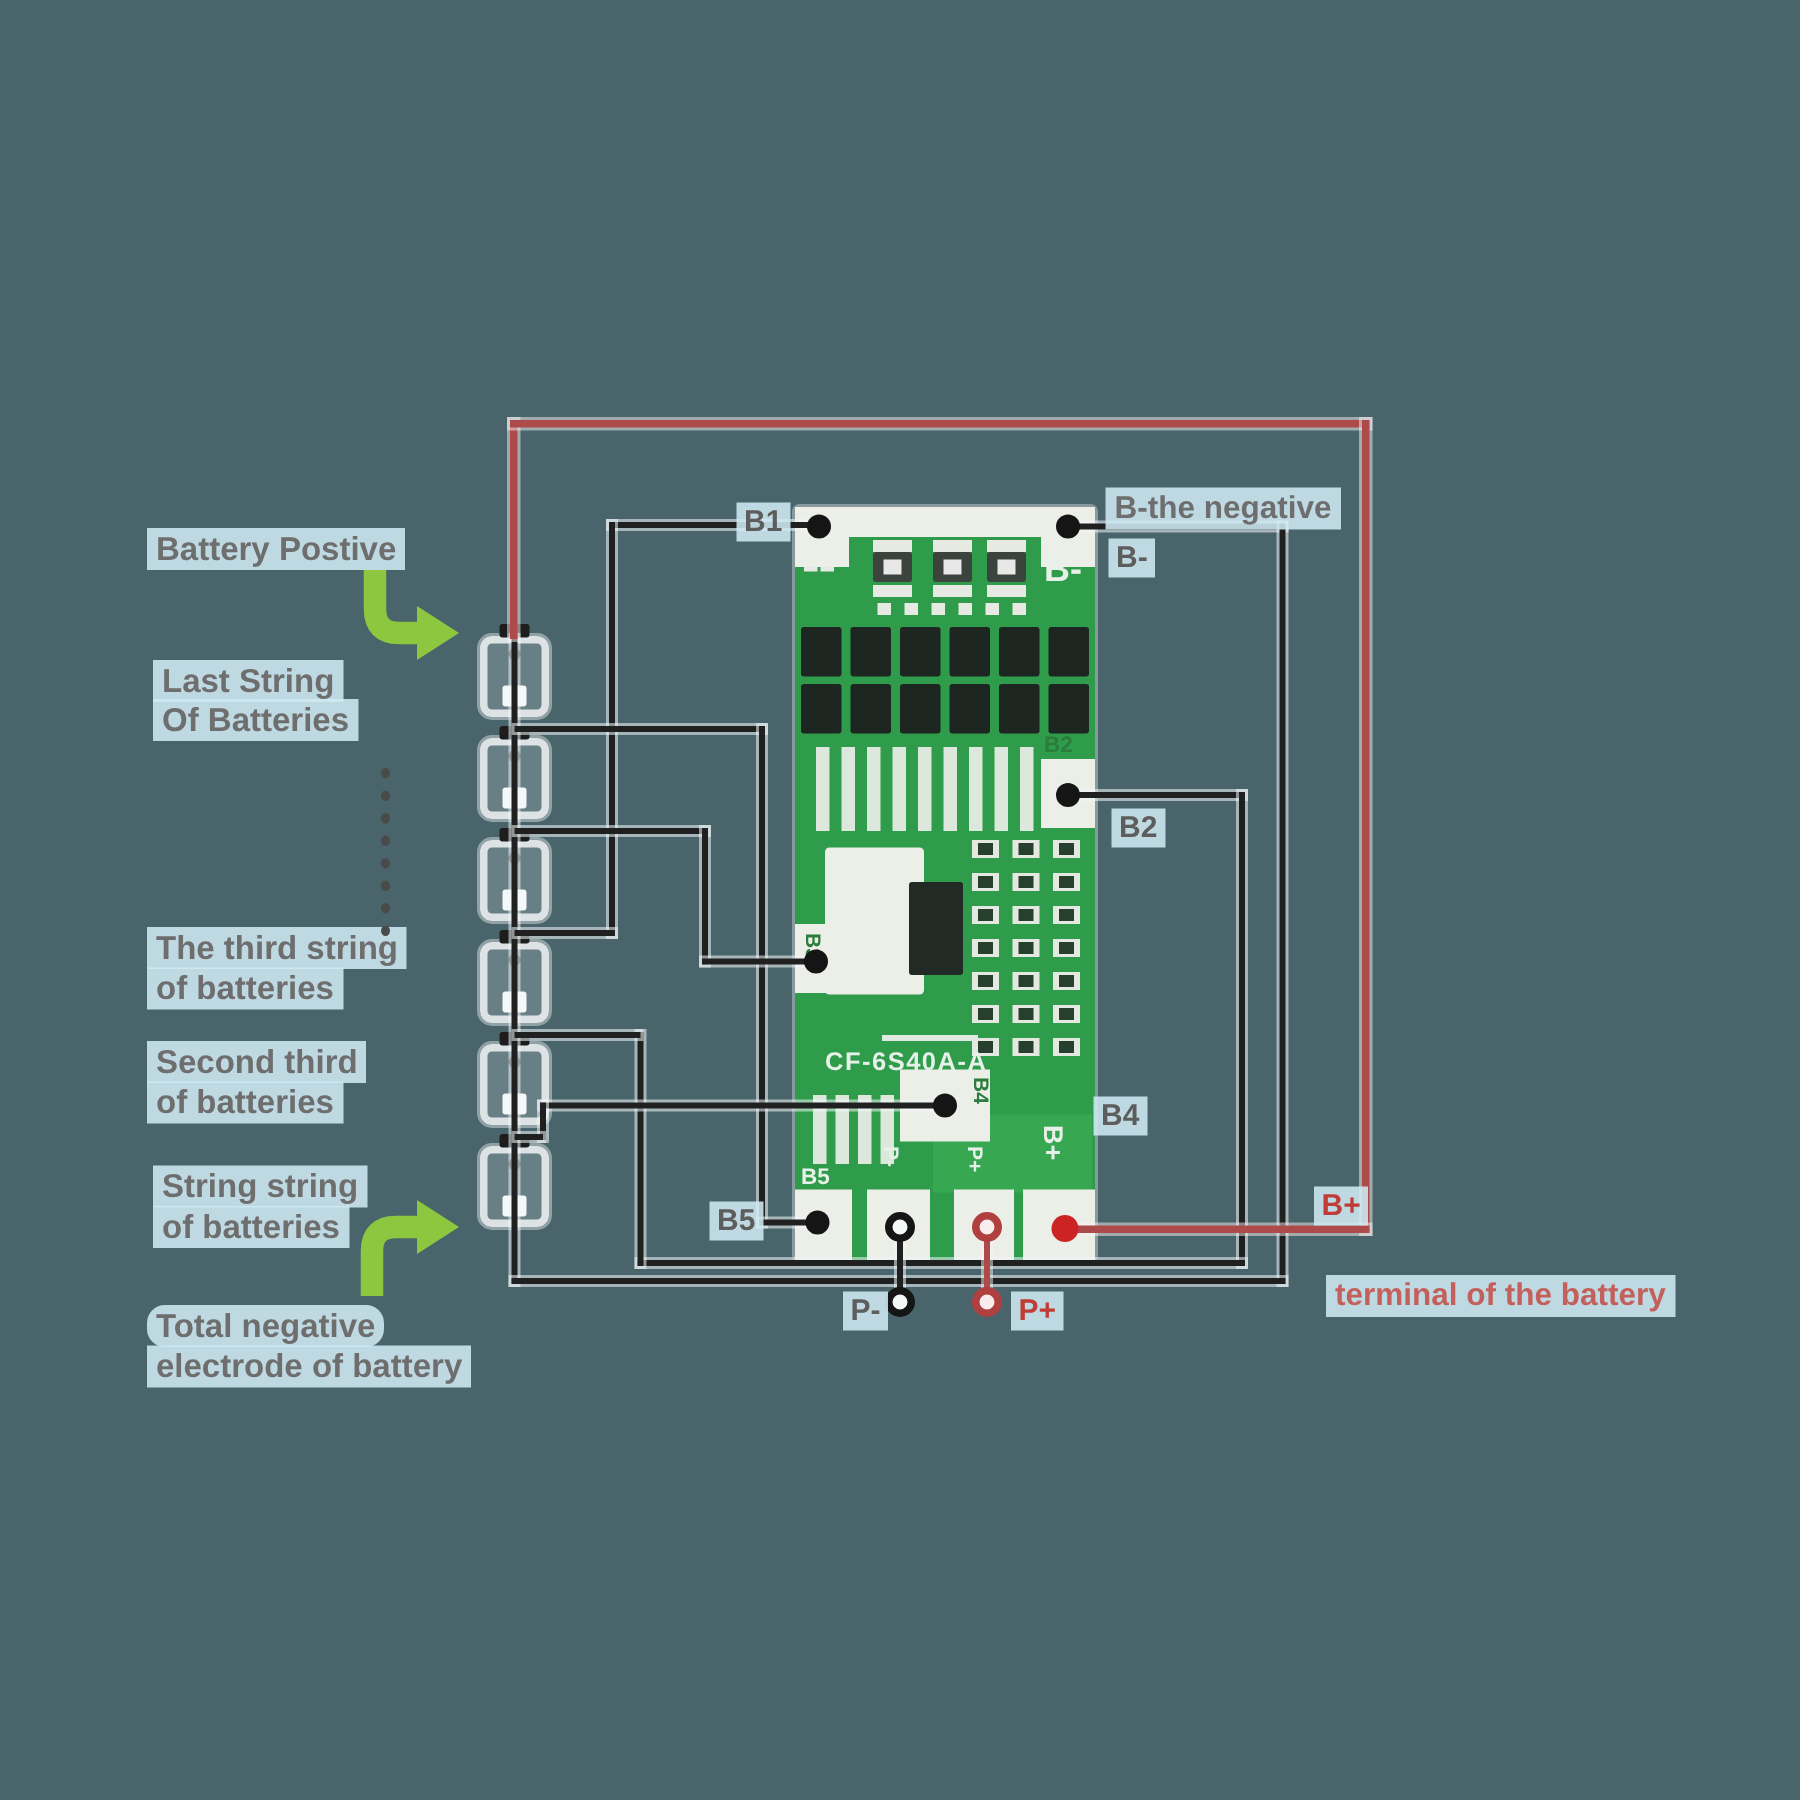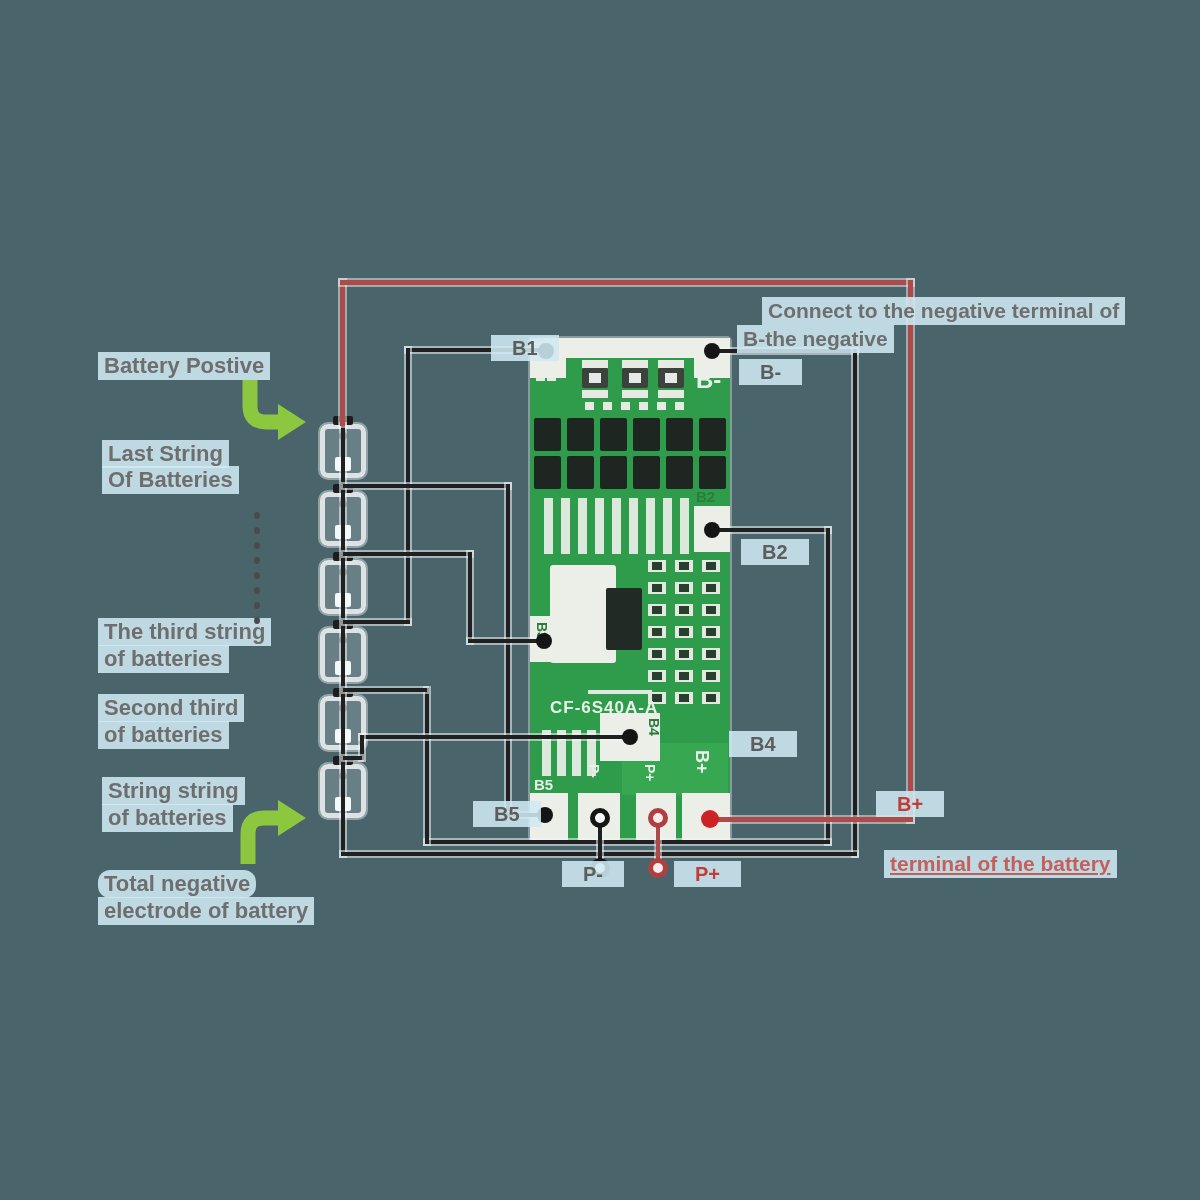--- a/index.html
+++ b/index.html
@@ -2,21 +2,21 @@
 <html><head>
 <meta charset="utf-8">
 <style>
   html,body{margin:0;padding:0;}
   #canvas{position:relative;width:1200px;height:1200px;background:#49656b;overflow:hidden;
           font-family:"Liberation Sans",sans-serif;}
   .patch{position:absolute;background:rgba(207,233,242,.88);color:#6e6e6e;font-weight:700;
          font-size:22px;line-height:26px;padding:1px 6px;white-space:nowrap;z-index:6;}
   .note{font-size:21px;font-weight:700;}
   .rednote{color:#c4605c;}
-  .padlbl{font-size:20px;color:#5d5d5d;padding:0 21px;}
+  .padlbl{font-size:20px;color:#5d5d5d;padding:0 5px;}
   .redlbl{color:#c03c36;}
   .w{position:absolute;background:#202020;box-shadow:0 0 0 2px rgba(240,248,250,.55);z-index:4;}
   .wr{position:absolute;background:#ad4a4a;box-shadow:0 0 0 2px rgba(250,242,242,.5);z-index:4;}
   .dot{position:absolute;width:16px;height:16px;border-radius:50%;background:#151515;z-index:5;}
   .dotr{background:#cc2424;width:18px;height:18px;}
   .ring{position:absolute;width:10px;height:10px;border:5px solid #151515;border-radius:50%;
         background:#f4f8f9;z-index:5;}
   .ringr{border-color:#b04040;background:#f8ecec;}
   .cell{position:absolute;left:320px;width:36px;height:44px;border:5px solid #dde2e5;border-radius:8px;
         background:rgba(248,252,253,.18);box-shadow:0 0 0 2px rgba(255,255,255,.4);z-index:3;}
@@ -64,23 +64,22 @@
       <div style="position: absolute; left: 0px; top: 0px; width: 6px; height: 7px; background: rgb(74, 74, 74); border-radius: 50%;"></div>
       <div style="position: absolute; left: 0px; top: 15px; width: 6px; height: 7px; background: rgb(74, 74, 74); border-radius: 50%;"></div>
       <div style="position: absolute; left: 0px; top: 30px; width: 6px; height: 7px; background: rgb(74, 74, 74); border-radius: 50%;"></div>
       <div style="position: absolute; left: 0px; top: 45px; width: 6px; height: 7px; background: rgb(74, 74, 74); border-radius: 50%;"></div>
       <div style="position: absolute; left: 0px; top: 60px; width: 6px; height: 7px; background: rgb(74, 74, 74); border-radius: 50%;"></div>
       <div style="position: absolute; left: 0px; top: 75px; width: 6px; height: 7px; background: rgb(74, 74, 74); border-radius: 50%;"></div>
       <div style="position: absolute; left: 0px; top: 90px; width: 6px; height: 7px; background: rgb(74, 74, 74); border-radius: 50%;"></div>
       <div style="position: absolute; left: 0px; top: 105px; width: 6px; height: 7px; background: rgb(74, 74, 74); border-radius: 50%;"></div>
     </div>
 
-  <span class="patch note" style="left:762px;top:297px;">Connect to the negative terminal of</span>
   <span class="patch note" style="left:737px;top:325px;">B-the negative</span>
-  <span class="patch note rednote" style="left:884px;top:850px;text-decoration:underline;">terminal of the battery</span>
+  <span class="patch note rednote" style="left:884px;top:850px;">terminal of the battery</span>
   <span class="patch padlbl redlbl" style="left:876px;top:791px;">B+</span>
 
   <span class="patch padlbl" style="left:491px;top:335px;">B1</span>
   <span class="patch padlbl" style="left:739px;top:359px;">B-</span>
   <span class="patch padlbl" style="left:741px;top:539px;">B2</span>
   <span class="patch padlbl" style="left:729px;top:731px;">B4</span>
   <span class="patch padlbl" style="left:473px;top:801px;">B5</span>
   <span class="patch padlbl" style="left:562px;top:861px;">P-</span>
   <span class="patch padlbl redlbl" style="left:674px;top:861px;">P+</span>
 

